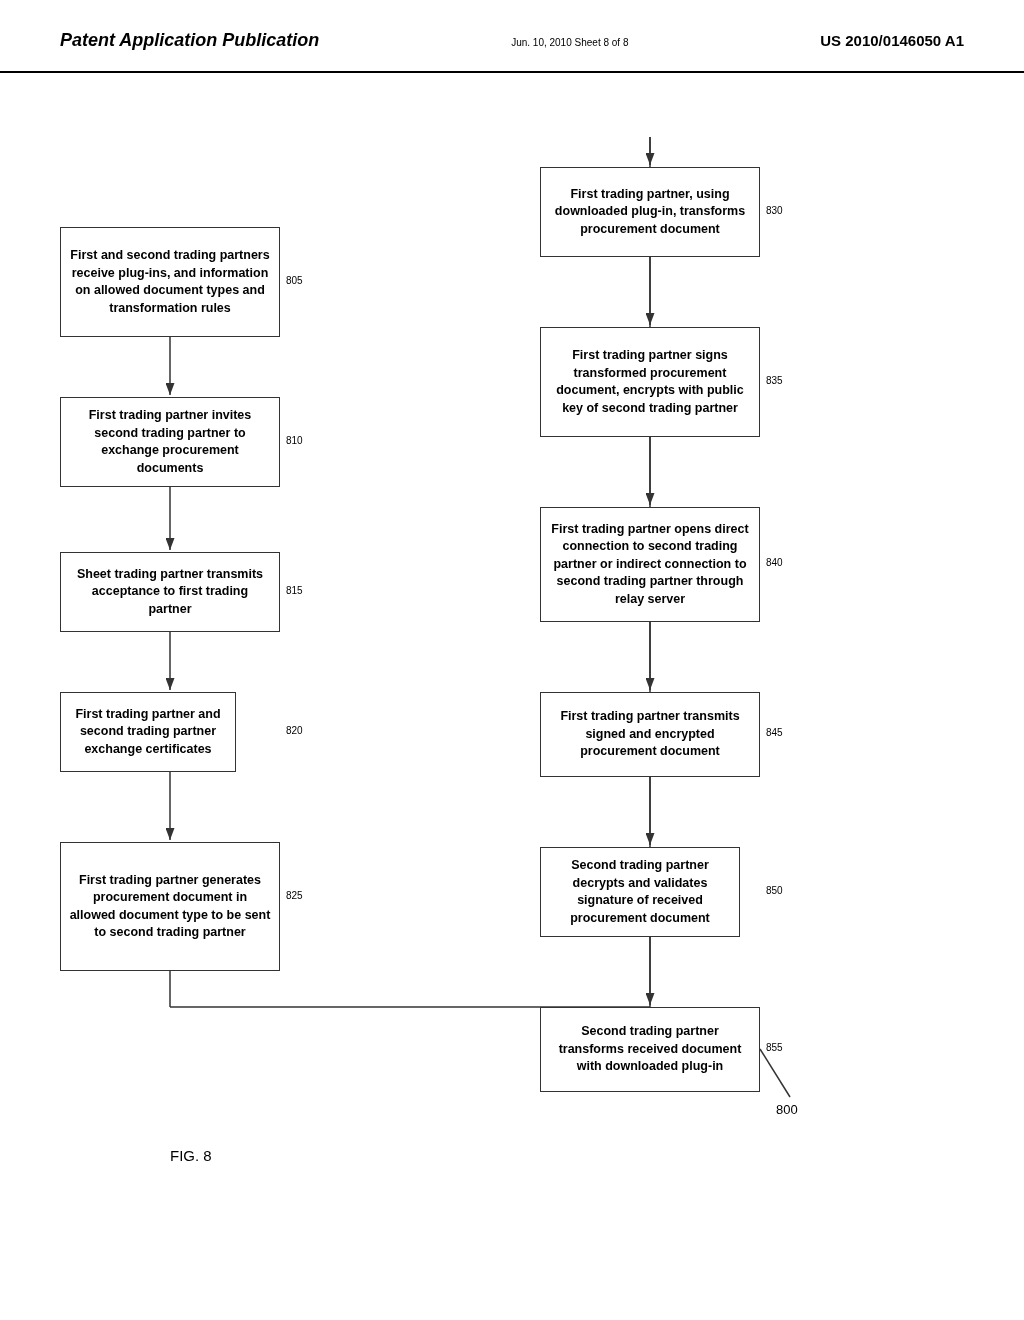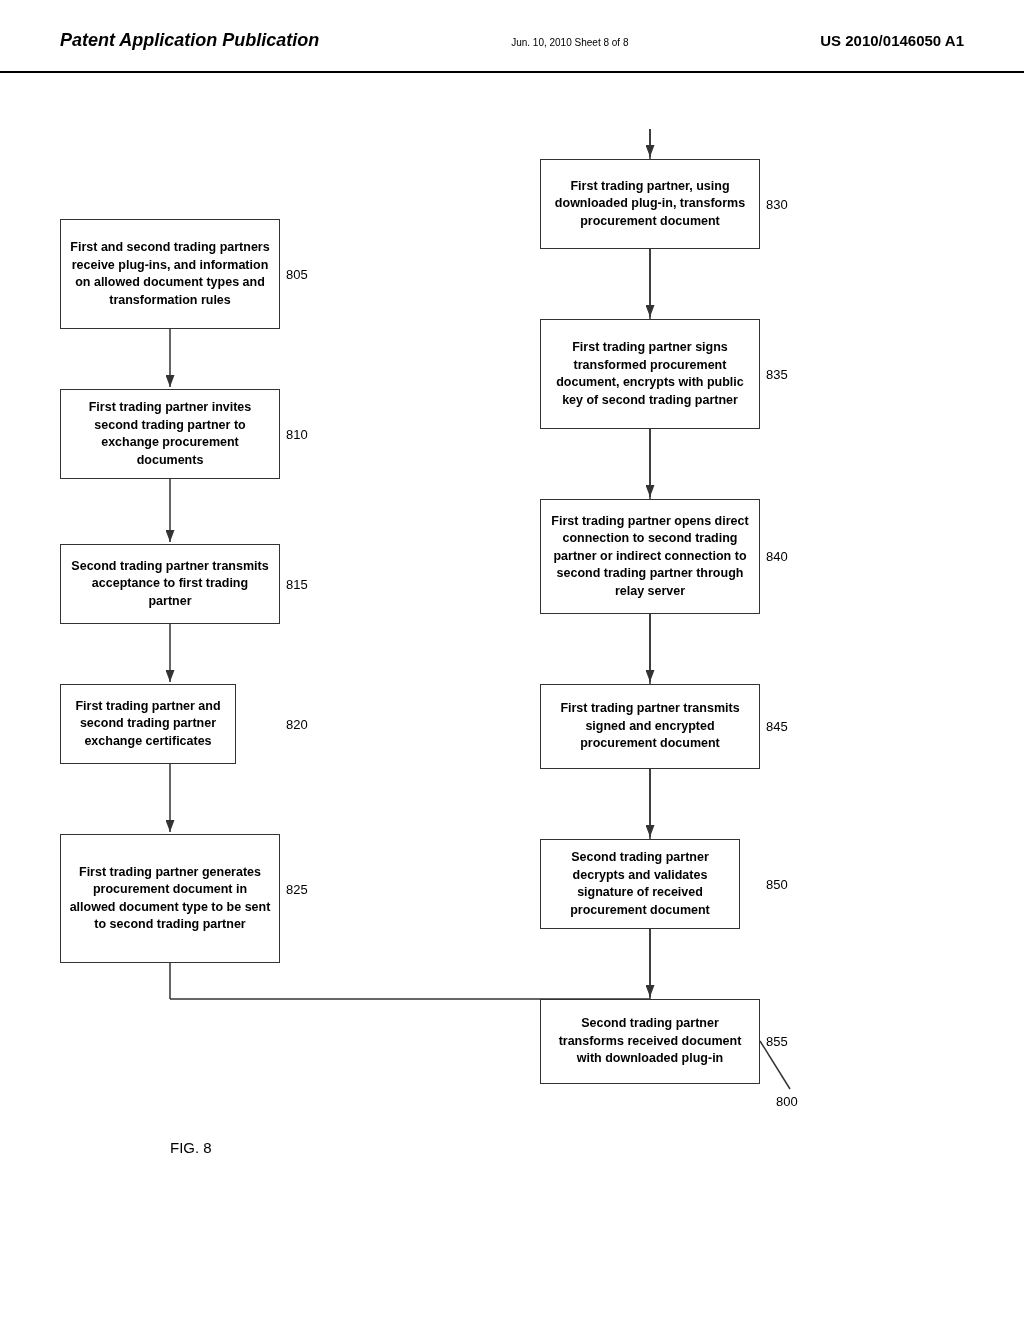--- a/index.html
+++ b/index.html
@@ -17,21 +17,21 @@
       background: #fff;
       padding: 0;
       position: relative;
     }
     .header {
       display: flex;
       justify-content: space-between;
       align-items: baseline;
       padding: 30px 60px 20px 60px;
       border-bottom: 2px solid #000;
-      margin-bottom: 6px;
+      margin-bottom: 14px;
     }
     .header-left {
       font-weight: bold;
       font-size: 18px;
       font-style: italic;
     }
     .header-center {
       font-size: 10px;
       text-align: center;
     }
@@ -52,21 +52,21 @@
       display: flex;
       align-items: center;
       justify-content: center;
       font-size: 12.5px;
       line-height: 1.4;
       padding: 6px 8px;
       font-weight: bold;
     }
     .label-ref {
       position: absolute;
-      font-size: 13px;
+      font-size: 10px;
     }
     .fig-label {
       position: absolute;
       font-size: 15px;
       text-align: center;
     }
     svg.arrows {
       position: absolute;
       top: 0; left: 0;
       width: 100%;
@@ -125,21 +125,21 @@
       <span>First and second trading partners receive plug-ins, and information on allowed document types and transformation rules</span>
     </div>
     <span class="label-ref" style="left:286px; top:188px;">805</span>
 
     <div class="flow-box" style="left:60px; top:310px; width:220px; height:90px;">
       <span>First trading partner invites second trading partner to exchange procurement documents</span>
     </div>
     <span class="label-ref" style="left:286px; top:348px;">810</span>
 
     <div class="flow-box" style="left:60px; top:465px; width:220px; height:80px;">
-      <span>Second trading partner transmits acceptance to first trading partner</span>
+      <span>Sheet trading partner transmits acceptance to first trading partner</span>
     </div>
     <span class="label-ref" style="left:286px; top:498px;">815</span>
 
     <div class="flow-box" style="left:60px; top:605px; width:176px; height:80px;">
       <span>First trading partner and second trading partner exchange certificates</span>
     </div>
     <span class="label-ref" style="left:286px; top:638px;">820</span>
 
     <div class="flow-box" style="left:60px; top:755px; width:220px; height:129px;">
       <span>First trading partner generates procurement document in allowed document type to be sent to second trading partner</span>

